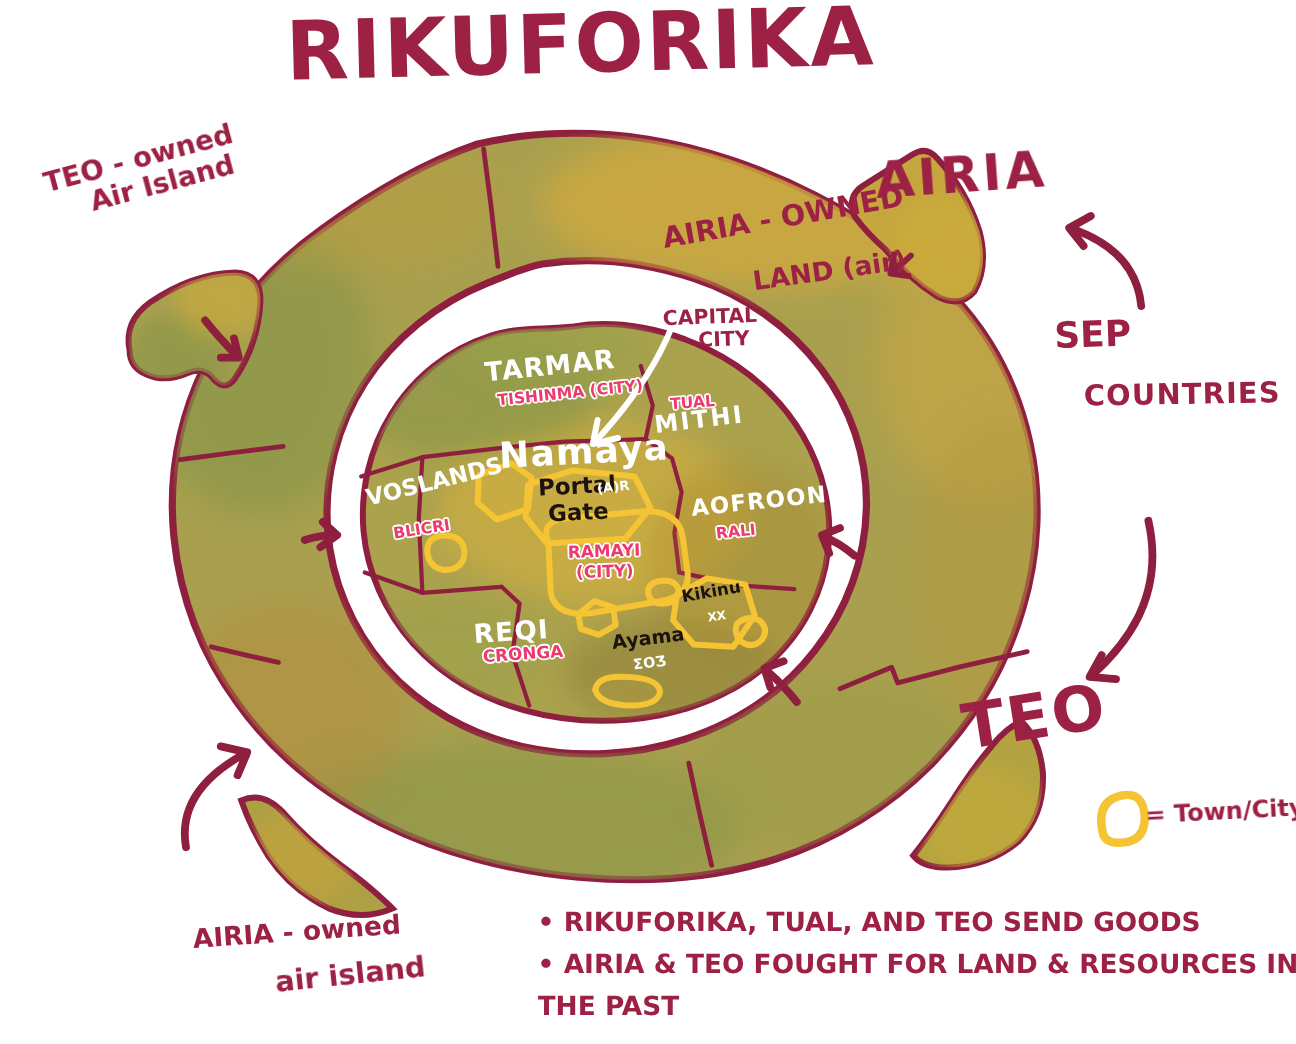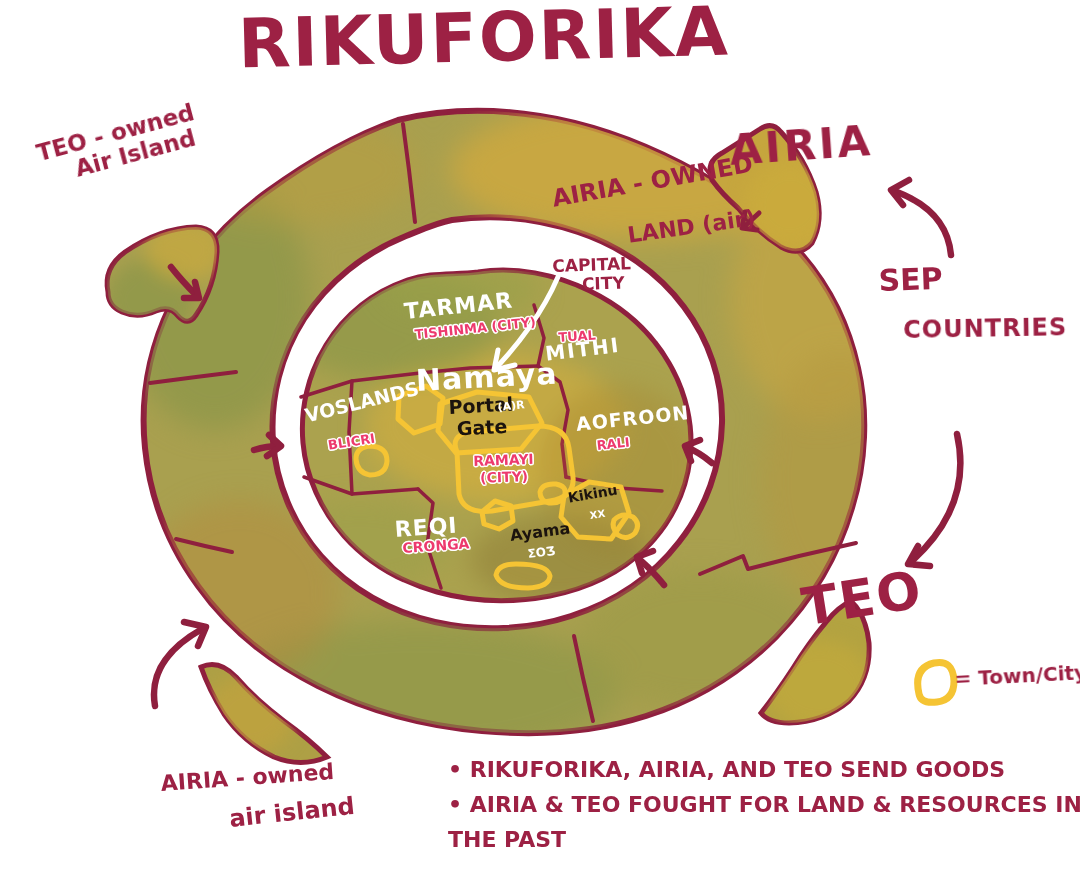--- a/index.html
+++ b/index.html
@@ -226,21 +226,21 @@
 <div id="teoBig" class="lbl ink">TEO</div>
 
 <div id="legendLbl" class="lbl ink">= Town/City</div>
 
 <div id="airiaBotLbl1" class="lbl ink">AIRIA - owned</div>
 <div id="airiaBotLbl2" class="lbl ink">air island</div>
 
 <div id="notes" class="lbl ink">
   <span class="note">
     <span>•</span>
-    <span>RIKUFORIKA, AIRIA, AND TEO SEND GOODS</span>
+    <span>RIKUFORIKA, TUAL, AND TEO SEND GOODS</span>
   </span>
   <span class="note">
     <span>•</span>
     <span>AIRIA &amp; TEO FOUGHT FOR LAND &amp; RESOURCES IN THE PAST</span>
   </span>
 </div>
 
 <div id="tarmar" class="lbl wt">TARMAR</div>
 <div id="tishinma" class="lbl pk">TISHINMA (CITY)</div>
 <div id="tual" class="lbl pk">TUAL</div>

